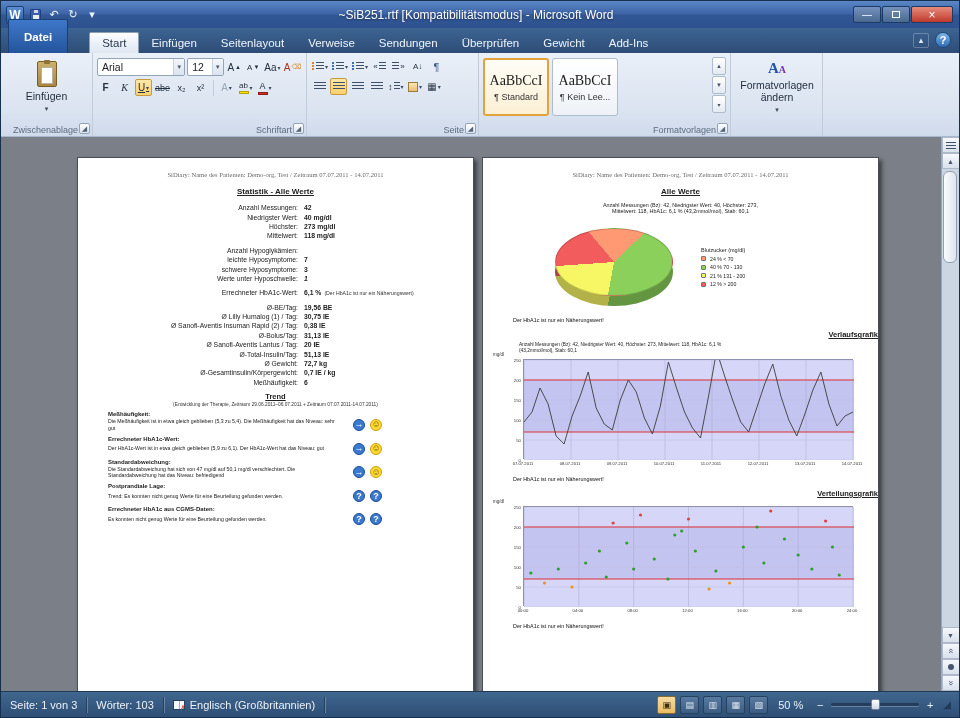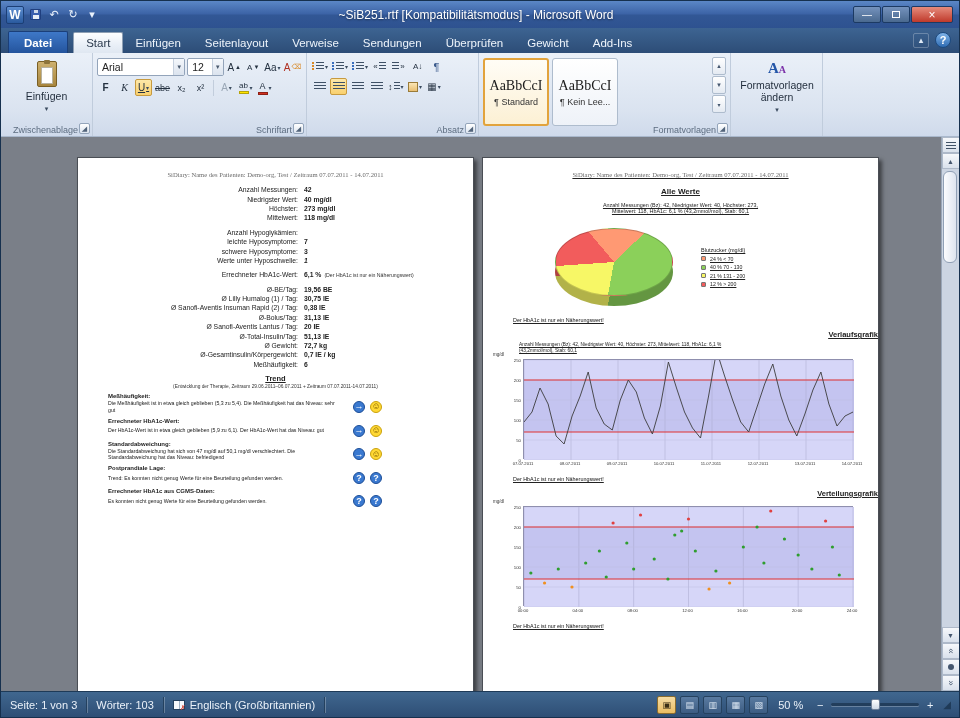--- a/index.html
+++ b/index.html
@@ -16,21 +16,21 @@
 .floppy:before{content:"";position:absolute;left:2px;bottom:0;width:6px;height:4px;background:#e9eef6;}
 .floppy:after{content:"";position:absolute;left:3px;top:0;width:4px;height:3px;background:#cfd9ea;}
 .title{flex:1;text-align:center;font-size:12px;text-shadow:0 1px 2px rgba(0,0,0,.45);white-space:nowrap;overflow:hidden;}
 .win-controls{display:flex;padding-right:6px;}
 .win-btn{width:28px;height:17px;border:1px solid #1c3a63;display:flex;align-items:center;justify-content:center;font-size:10px;color:#fff;background:linear-gradient(#7492bd,#4a698f);margin-left:1px;border-radius:2px;}
 .win-btn .sq{width:8px;height:7px;border:1px solid #fff;}
 .win-btn.close{background:linear-gradient(#e68c7c,#bf392b);width:42px;font-size:12px;}
 
 
 .tabsrow{position:absolute;top:27px;left:0;right:0;height:25px;background:linear-gradient(#3d6492,#2d4d77);display:flex;align-items:flex-end;padding-left:7px;}
-.file-tab{height:22px;padding:0 15px;background:linear-gradient(#3e78c8,#24549d);border:1px solid #1b3f79;border-bottom:none;border-radius:2px 2px 0 0;color:#fff;font-size:11.5px;display:flex;align-items:center;margin-right:5px;font-weight:bold;}
+.file-tab{height:34px;padding:0 15px;background:linear-gradient(#3e78c8,#24549d);border:1px solid #1b3f79;border-bottom:none;border-radius:2px 2px 0 0;color:#fff;font-size:11.5px;display:flex;align-items:center;margin-right:21px;font-weight:bold;}
 .tab{height:21px;padding:0 12px;color:#eef4fb;font-size:11.5px;display:flex;align-items:center;border-radius:2px 2px 0 0;}
 .tab.active{background:linear-gradient(#fdfeff,#e9eff7 60%,#dfe7f1);color:#2a3razor;color:#2b3a4d;border:1px solid #8fa0b5;border-bottom:none;}
 .tab-right{position:absolute;right:8px;top:4px;display:flex;gap:6px;align-items:center;}
 .rib-min{width:16px;height:15px;display:flex;align-items:center;justify-content:center;color:#dfe9f5;font-size:9px;border:1px solid rgba(255,255,255,.25);border-radius:2px;}
 .help-btn{width:16px;height:16px;border-radius:50%;background:linear-gradient(#7fb3e8,#2f6cb3);border:1px solid #1d4a80;color:#fff;font-size:11px;font-weight:bold;display:flex;align-items:center;justify-content:center;}
 
 
 .ribbon{position:absolute;top:52px;left:0;right:0;height:84px;background:linear-gradient(#eaf0f8,#dae3f0 70%,#cfdaeb);border-bottom:1px solid #a9b8cc;display:flex;}
 .group{position:relative;height:100%;border-right:1px solid #c0ccdc;padding:3px 4px 15px 4px;}
 .group-label{position:absolute;bottom:1px;left:1px;right:14px;text-align:right;font-size:9px;color:#5d6d80;white-space:nowrap;}
@@ -48,38 +48,38 @@
 .sbtn.on{background:linear-gradient(#fde8a9,#f9d06e);border:1px solid #c79a3f;}
 .sbtn.dis{color:#9aa7b6;}
 .vr{width:1px;height:16px;background:#c2cddc;margin:0 2px;}
 .hl-bar{display:inline-block;width:10px;height:3px;background:#ffe400;border:1px solid #b7a40a;margin-top:1px;}
 .fc-bar{display:inline-block;width:10px;height:3px;background:#d03020;border:1px solid #8f1f14;margin-top:1px;}
 .lines{display:inline-block;width:12px;height:9px;background:repeating-linear-gradient(to bottom,#3f5166 0 1px,transparent 1px 3px);}
 .lines.dots{background:repeating-linear-gradient(to bottom,#3f5166 0 1px,transparent 1px 3px) 4px 0/8px 9px no-repeat,repeating-linear-gradient(to bottom,#d98a27 0 1.5px,transparent 1.5px 3px) 0 0/2px 9px no-repeat;}
 .lines.nums{background:repeating-linear-gradient(to bottom,#3f5166 0 1px,transparent 1px 3px) 4px 0/8px 9px no-repeat,repeating-linear-gradient(to bottom,#3a6fbe 0 1.5px,transparent 1.5px 3px) 0 0/2px 9px no-repeat;}
 .shade-sq{display:inline-block;width:10px;height:10px;background:linear-gradient(#fbe6b5,#e9bf72);border:1px solid #9a7b38;}
 .style-cards{display:flex;align-items:flex-start;padding-top:2px;}
-.style-card{width:66px;height:68px;border:1px solid #aebccd;border-radius:3px;background:linear-gradient(#ffffff,#eef2f8);display:flex;flex-direction:column;align-items:center;justify-content:center;gap:3px;margin-right:3px;}
+.style-card{width:66px;height:58px;border:1px solid #aebccd;border-radius:3px;background:linear-gradient(#ffffff,#eef2f8);display:flex;flex-direction:column;align-items:center;justify-content:center;gap:3px;margin-right:3px;}
 .style-card.selected{border:2px solid #e2a33c;background:linear-gradient(#fffdf6,#fcf0d4);}
 .style-preview{font-size:14px;color:#1a1a1a;font-family:"Liberation Serif",serif;}
 .style-preview.b{font-weight:bold;}
 .style-name{font-size:9px;color:#333;white-space:nowrap;}
 .style-side{display:flex;flex-direction:column;gap:1px;margin-left:1px;}
 .style-side .sbtn{min-width:14px;height:18px;border:1px solid #aebccd;background:linear-gradient(#fff,#e4eaf2);font-size:6px;color:#44566e;}
 .aa-icon{font-family:"Liberation Serif",serif;color:#2456a8;font-size:15px;font-weight:bold;line-height:1;}
 .aa-icon small{font-size:10px;color:#7a2fa8;}
 .binoc{position:relative;width:20px;height:11px;}
 .binoc:before,.binoc:after{content:"";position:absolute;top:0;width:10px;height:10px;border-radius:50%;background:radial-gradient(circle at 35% 35%,#7fa6d6,#27476e);}
 .binoc:before{left:0;}.binoc:after{right:0;}
 
 
 .docarea{position:absolute;top:136px;left:0;right:0;bottom:26px;background:#7a7f88;overflow:hidden;}
 .page{position:absolute;top:20px;width:397px;height:540px;background:#fff;box-shadow:3px 3px 4px rgba(0,0,0,.5);border:1px solid #4a4e55;color:#222;}
 #page1{left:76px;}
-#page2{left:481px;text-decoration:underline;}
+#page2{left:481px;}
 .p-header{margin-top:13px;text-align:center;font-family:"Liberation Serif",serif;font-size:6.6px;color:#6b6b6b;}
 .p-title{margin-top:9px;text-align:center;font-size:8px;font-weight:bold;text-decoration:underline;}
 .stats{margin-top:7px;}
 .stat-row{display:flex;height:9.4px;align-items:center;font-size:6.8px;}
 .stat-row.spacer{height:5px;}
 .stat-label{width:226px;text-align:right;padding-right:6px;}
 .stat-value{font-weight:bold;white-space:nowrap;}
 .stat-value.italic{font-style:italic;}
 .stat-note{font-weight:normal;font-size:5.2px;color:#333;margin-left:3px;}
 .trend-title{margin-top:5px;text-align:center;font-size:7.5px;font-weight:bold;text-decoration:underline;}
@@ -260,21 +260,21 @@
         <span class="sbtn">
             <span class="lines"></span>
           </span>
         <span class="sbtn" style="font-size:9px;">↕<span class="lines" style="width:6px;"></span><span class="darr">▾</span></span>
         <span class="sbtn">
             <span class="shade-sq"></span>
             <span class="darr">▾</span>
           </span>
         <span class="sbtn" style="font-size:10px;">▦<span class="darr">▾</span></span>
       </div>
-      <div class="group-label">Absatz</div>
+      <div class="group-label">Seite</div>
       <div class="launcher">◢</div>
     </div>
 
     <div class="group" style="width:252px;">
       <div class="style-cards" id="style-cards">
           <div class="style-card selected">
             <div class="style-preview">AaBbCcI</div>
             <div class="style-name">¶ Standard</div>
           </div>
           <div class="style-card">
@@ -299,20 +299,21 @@
       </div>
     </div>
 
 
   </div>
 
   <div class="docarea">
 
     <div class="page" id="page1">
       <div class="p-header">SiDiary: Name des Patienten: Demo-org, Test / Zeitraum 07.07.2011 - 14.07.2011</div>
+      <div class="p-title">Statistik - Alle Werte</div>
       <div class="stats" id="stats-list">
           <div class="stat-row">
             <span class="stat-label">Anzahl  Messungen:</span>
             <span class="stat-value">42</span>
           </div>
           <div class="stat-row">
             <span class="stat-label">Niedrigster Wert:</span>
             <span class="stat-value">40  mg/dl</span>
           </div>
           <div class="stat-row">

